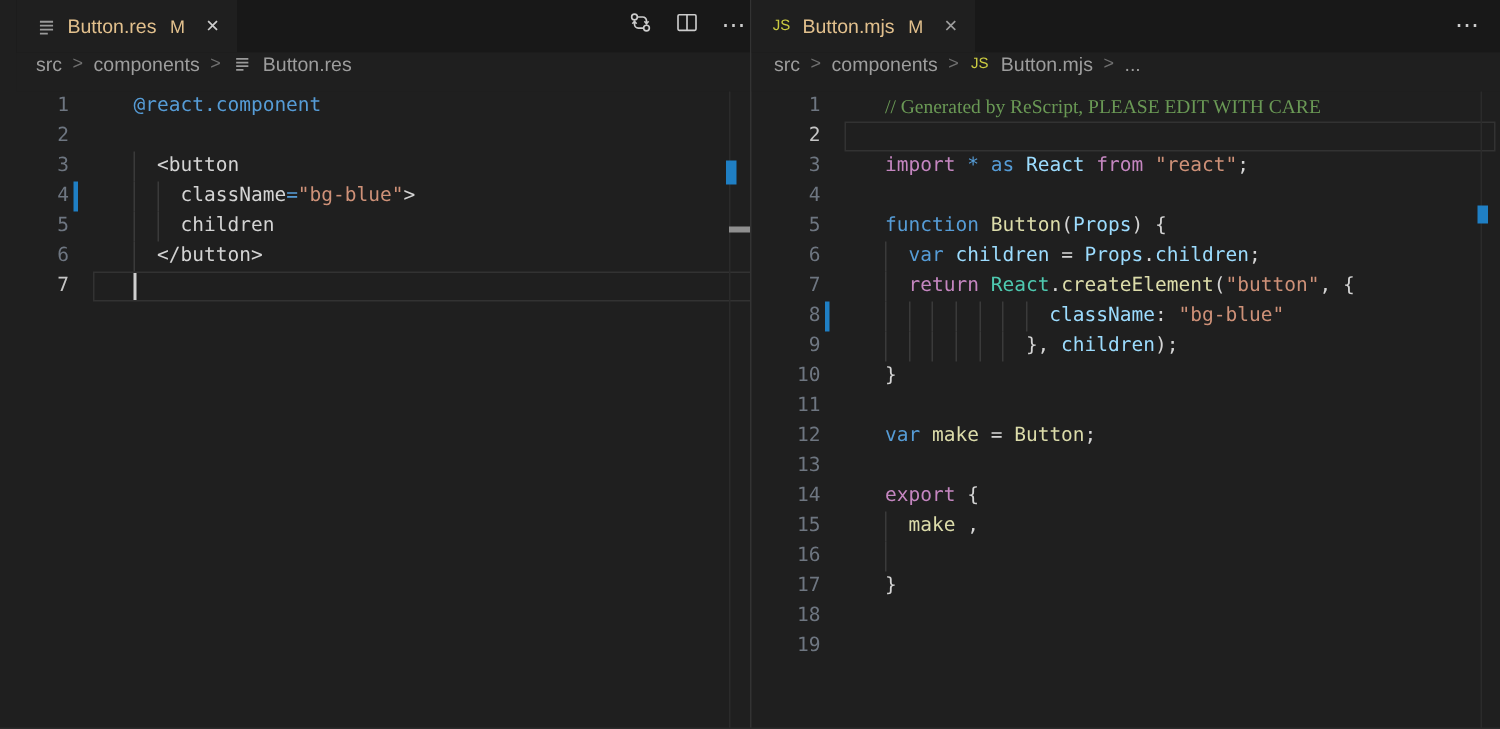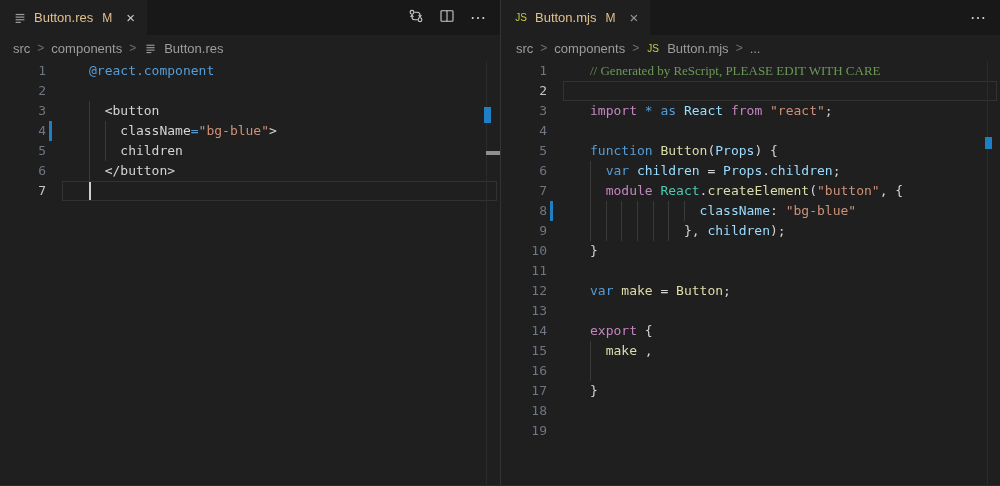--- a/index.html
+++ b/index.html
@@ -3,38 +3,38 @@
 <meta charset="utf-8">
 <style>
   html,body{margin:0;padding:0;}
   body{
     width:1000px;height:486px;position:relative;overflow:hidden;
     background:var(--editor_bg,#1f1f1f);
     font-family:"Liberation Sans", sans-serif;
     -webkit-font-smoothing:antialiased;
   }
   .pane{position:absolute;top:0;height:486px;width:500px;overflow:hidden;background:var(--editor_bg);}
-  .pane.left{left:0;}
+  .pane.left{left:0;padding-left:11px;}
   .pane.right{left:500px;border-left:1px solid var(--divider);box-sizing:border-box;}
   .bottom-edge{position:absolute;left:0;right:0;bottom:0;height:1px;background:var(--ruler_border);z-index:9;}
 
   
   .tabbar{height:35px;background:var(--chrome_bg);display:flex;align-items:stretch;}
   .tab{display:flex;align-items:center;gap:6px;padding:0 12px;background:var(--editor_bg);cursor:pointer;}
   .tab-label{color:var(--tab_modified);font-size:13px;}
   .tab-m{color:var(--tab_modified);font-size:12px;margin-left:3px;}
   .tab-close{color:var(--icon_fg);font-size:15px;margin-left:8px;line-height:1;}
   .pane.right .tab-close{color:#9d9d9d;}
   .tab-actions{margin-left:auto;display:flex;align-items:center;gap:15px;padding-right:14px;color:var(--icon_fg);}
   .tab-actions .more{font-size:16px;line-height:1;cursor:pointer;}
   .ficon{display:inline-flex;align-items:center;justify-content:center;width:16px;height:16px;}
   .js-badge{font-size:10px;font-weight:normal;color:var(--js_icon);letter-spacing:0;}
 
   
-  .breadcrumb{height:26px;display:flex;align-items:center;gap:7px;padding-left:13px;background:var(--editor_bg);font-size:13px;color:var(--crumb);}
+  .breadcrumb{height:26px;display:flex;align-items:flex-start;gap:7px;padding-left:13px;background:var(--editor_bg);font-size:13px;color:var(--crumb);}
   .pane.right .breadcrumb{padding-left:15px;}
   .crumb{cursor:pointer;}
   .crumb-sep{color:var(--crumb_sep);font-size:12px;}
   .breadcrumb .ficon{width:14px;height:14px;}
 
   
   .editor{position:absolute;top:61px;left:0;right:0;}
   .line{display:flex;height:20px;line-height:20px;position:relative;
         font-family:"DejaVu Sans Mono", monospace;font-size:13px;}
   .gutter{width:46px;flex:none;text-align:right;color:var(--line_number);user-select:none;}
@@ -205,21 +205,21 @@
       <div class="line">
         <div class="gutter">5</div>
         <div class="codeline"><span class="tk-kw">function</span><span class="tk-def"> </span><span class="tk-fn">Button</span><span class="tk-def">(</span><span class="tk-var">Props</span><span class="tk-def">) {</span></div>
       </div>
       <div class="line">
         <div class="gutter">6</div>
         <div class="codeline"><span class="guide" style="left: 0ch;"></span><span class="tk-def">  </span><span class="tk-kw">var</span><span class="tk-def"> </span><span class="tk-var">children</span><span class="tk-def"> = </span><span class="tk-var">Props</span><span class="tk-def">.</span><span class="tk-var">children</span><span class="tk-def">;</span></div>
       </div>
       <div class="line">
         <div class="gutter">7</div>
-        <div class="codeline"><span class="guide" style="left: 0ch;"></span><span class="tk-def">  </span><span class="tk-kw2">module</span><span class="tk-def"> </span><span class="tk-cls">React</span><span class="tk-def">.</span><span class="tk-fn">createElement</span><span class="tk-def">(</span><span class="tk-str">"button"</span><span class="tk-def">, {</span></div>
+        <div class="codeline"><span class="guide" style="left: 0ch;"></span><span class="tk-def">  </span><span class="tk-kw2">return</span><span class="tk-def"> </span><span class="tk-cls">React</span><span class="tk-def">.</span><span class="tk-fn">createElement</span><span class="tk-def">(</span><span class="tk-str">"button"</span><span class="tk-def">, {</span></div>
       </div>
       <div class="line">
         <div class="gutter">8</div>
         <div class="modbar"></div>
         <div class="codeline"><span class="guide" style="left: 0ch;"></span><span class="guide" style="left: 2ch;"></span><span class="guide" style="left: 4ch;"></span><span class="guide" style="left: 6ch;"></span><span class="guide" style="left: 8ch;"></span><span class="guide" style="left: 10ch;"></span><span class="guide" style="left: 12ch;"></span><span class="tk-def">              </span><span class="tk-var">className</span><span class="tk-def">: </span><span class="tk-str">"bg-blue"</span></div>
       </div>
       <div class="line">
         <div class="gutter">9</div>
         <div class="codeline"><span class="guide" style="left: 0ch;"></span><span class="guide" style="left: 2ch;"></span><span class="guide" style="left: 4ch;"></span><span class="guide" style="left: 6ch;"></span><span class="guide" style="left: 8ch;"></span><span class="guide" style="left: 10ch;"></span><span class="tk-def">            }, </span><span class="tk-var">children</span><span class="tk-def">);</span></div>
       </div>

